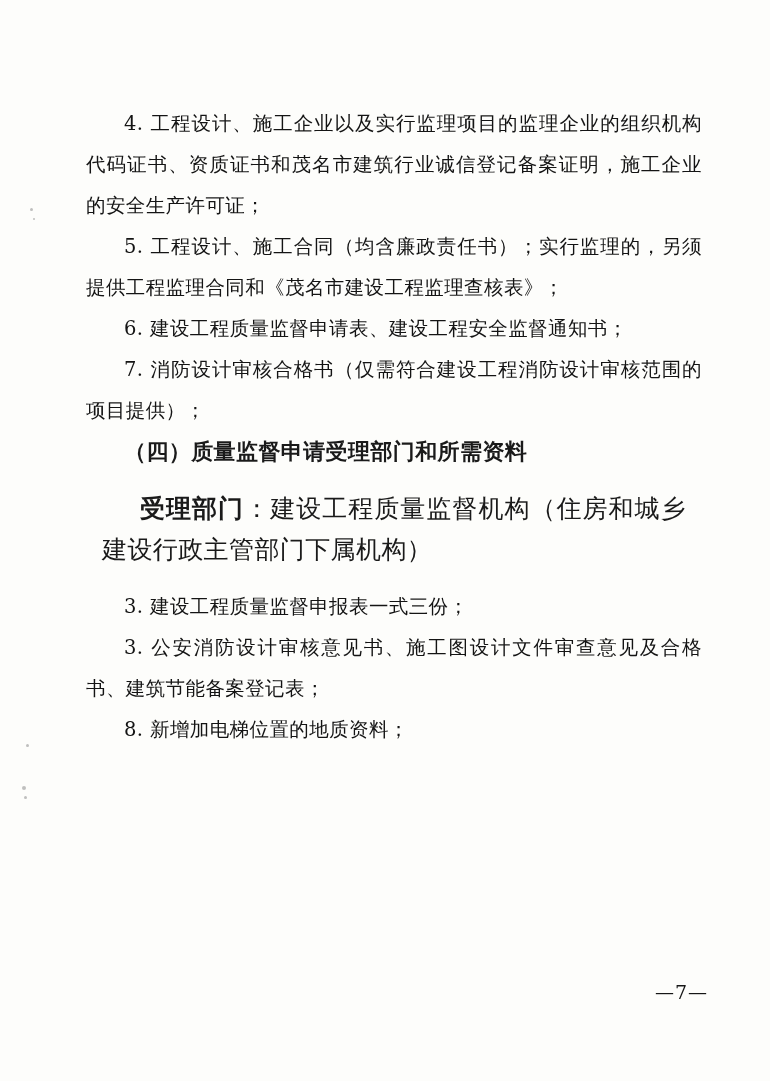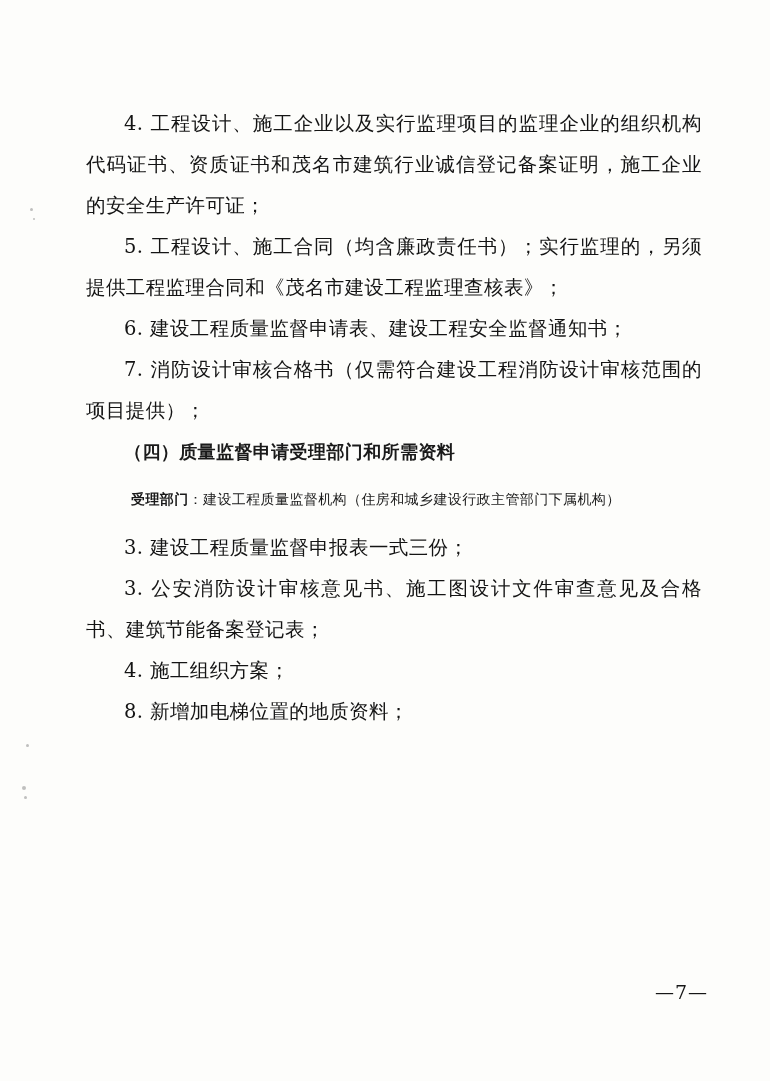--- a/index.html
+++ b/index.html
@@ -42,32 +42,32 @@
     letter-spacing: 0.4px;
     text-align: justify;
     text-justify: inter-character;
     margin: 0;
     color: #141414;
   }
   .indent {
     text-indent: 38px;
   }
   .heading {
-    font-size: 18px;
+    font-size: 22px;
     line-height: 41px;
     letter-spacing: 0.4px;
     margin: 0;
     font-weight: 700;
     text-indent: 38px;
   }
   .subhead-line {
-    font-size: 14px;
+    font-size: 25px;
     line-height: 41px;
     letter-spacing: 0.4px;
-    margin: 7px;
+    margin: 16px;
     text-indent: 38px;
     text-align: justify;
     text-justify: inter-character;
   }
   .label {
     font-weight: 700;
   }
   .pagenum {
     position: absolute;
     right: 62px;
@@ -96,20 +96,19 @@
     <p class="para indent">6. 建设工程质量监督申请表、建设工程安全监督通知书；</p>
     <p class="para indent">7. 消防设计审核合格书（仅需符合建设工程消防设计审核范围的项目提供）；</p>
 
     <p class="heading">（四）质量监督申请受理部门和所需资料</p>
 
     <p class="subhead-line"><span class="label">受理部门</span><span>：</span><span>建设工程质量监督机构（住房和城乡建设行政主管部门下属机构）</span></p>
 
 
     <p class="para indent">3. 建设工程质量监督申报表一式三份；</p>
     <p class="para indent">3. 公安消防设计审核意见书、施工图设计文件审查意见及合格书、建筑节能备案登记表；</p>
-    <p class="para indent">4. 施工组织方案；</p>
     <p class="para indent">8. 新增加电梯位置的地质资料；</p>
 
   </div>
 
   <div class="pagenum">—7—</div>
 
 </div>
 
 </body></html>

